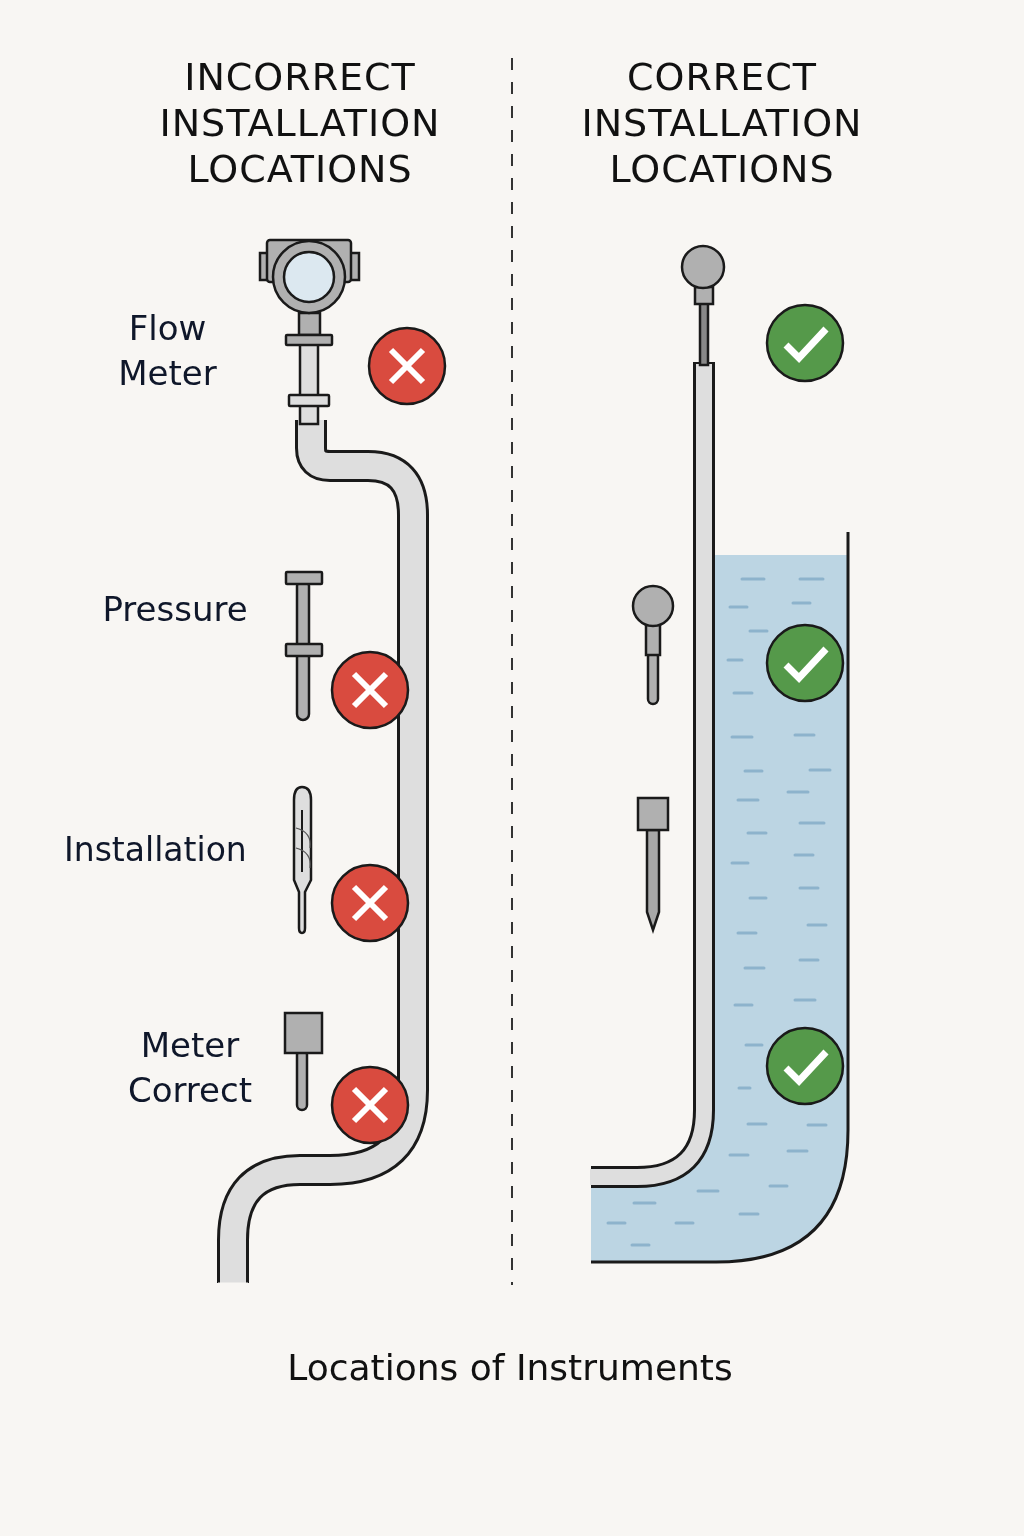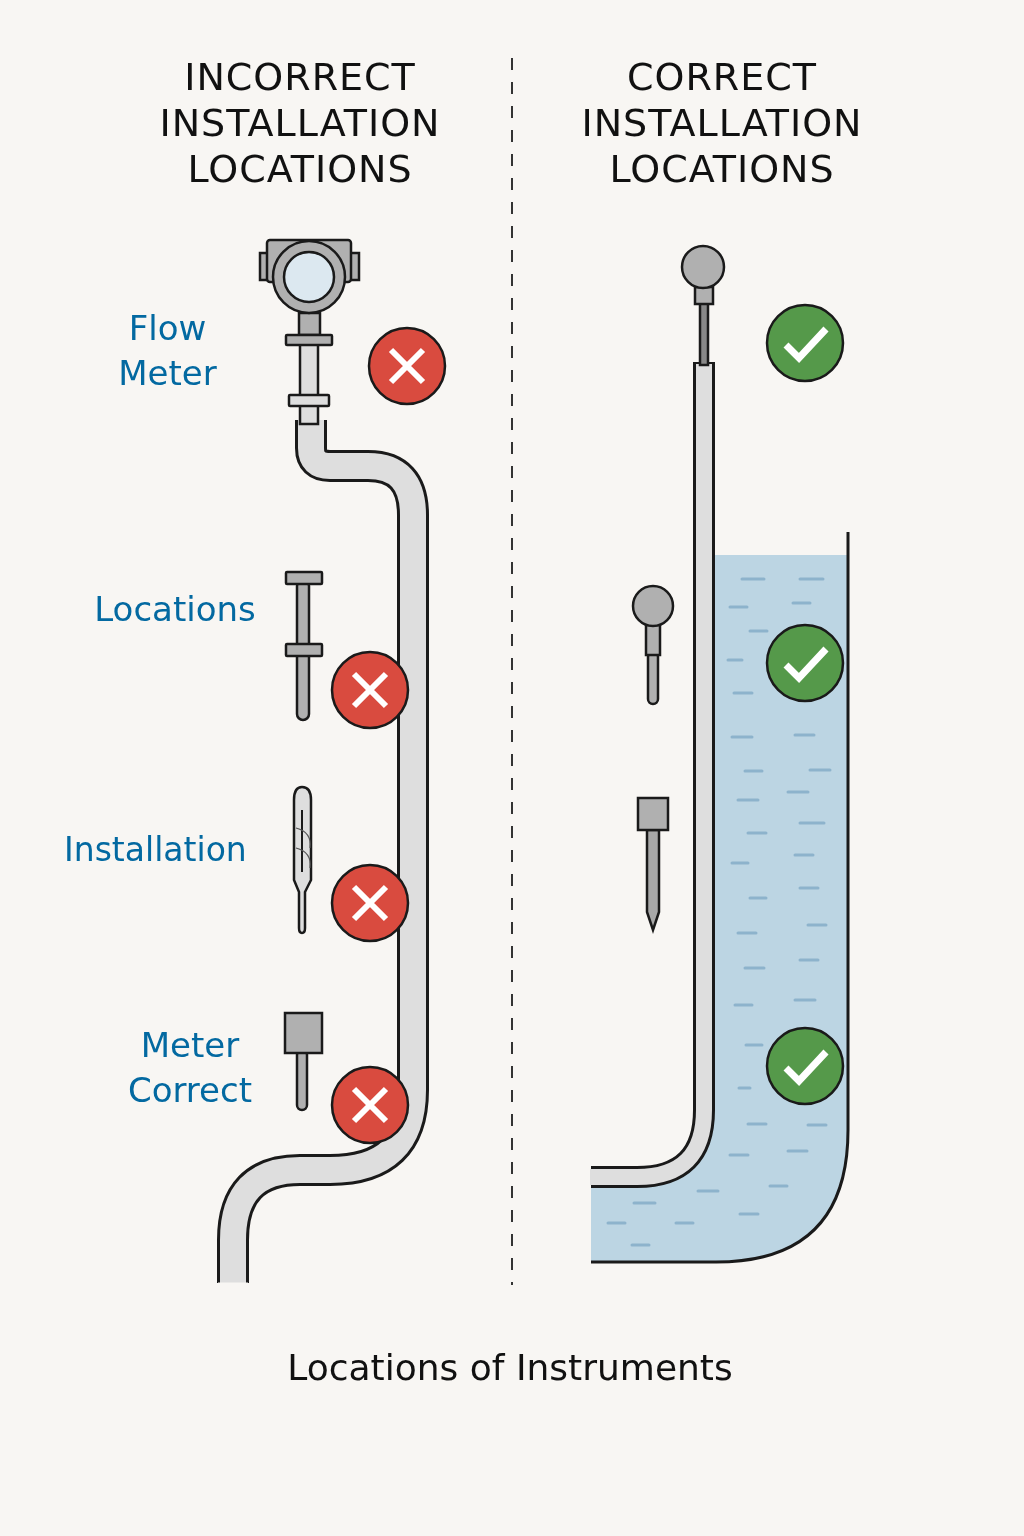--- a/index.html
+++ b/index.html
@@ -2,37 +2,37 @@
 <html><head>
 <meta charset="utf-8">
 <style>
   html, body { margin:0; padding:0; }
   body { width:1024px; height:1536px; background:#f8f6f3; position:relative; overflow:hidden;
          font-family:"DejaVu Sans", sans-serif; color:#111; }
   .heading { position:absolute; top:54px; width:420px; text-align:center; font-weight:normal;
              font-size:38px; line-height:46px; letter-spacing:1px; }
   #h-left { left:90px; }
   #h-right { left:512px; }
-  .label { position:absolute; font-size:34px; line-height:45px; text-align:center; color:#0369a1; }
+  .label { position:absolute; font-size:34px; line-height:45px; text-align:center; color:#0f172a; }
   .caption { position:absolute; left:60px; width:900px; top:1343px; text-align:center;
              font-size:36px; line-height:50px; color:#111; }
   svg#diagram { position:absolute; left:0; top:0; }
 </style>
 </head>
 <body>
 
 <div class="heading" id="h-left">INCORRECT INSTALLATION LOCATIONS</div>
 <div class="heading" id="h-right">CORRECT INSTALLATION LOCATIONS</div>
 
 <div class="label" style="left:90px; top:306px; width:155px;">
   <div>Flow</div>
   <div>Meter</div>
 </div>
 <div class="label" style="left:90px; top:587px; width:170px;">
-  <div>Locations</div>
+  <div>Pressure</div>
 </div>
 <div class="label" style="left:64px; top:827px; width:240px; text-align:left; font-size:33px;">
   <div>Installation</div>
 </div>
 <div class="label" style="left:120px; top:1023px; width:140px;">
   <div>Meter</div>
   <div>Correct</div>
 </div>
 
 <svg id="diagram" width="1024" height="1536" viewBox="0 0 1024 1536">

